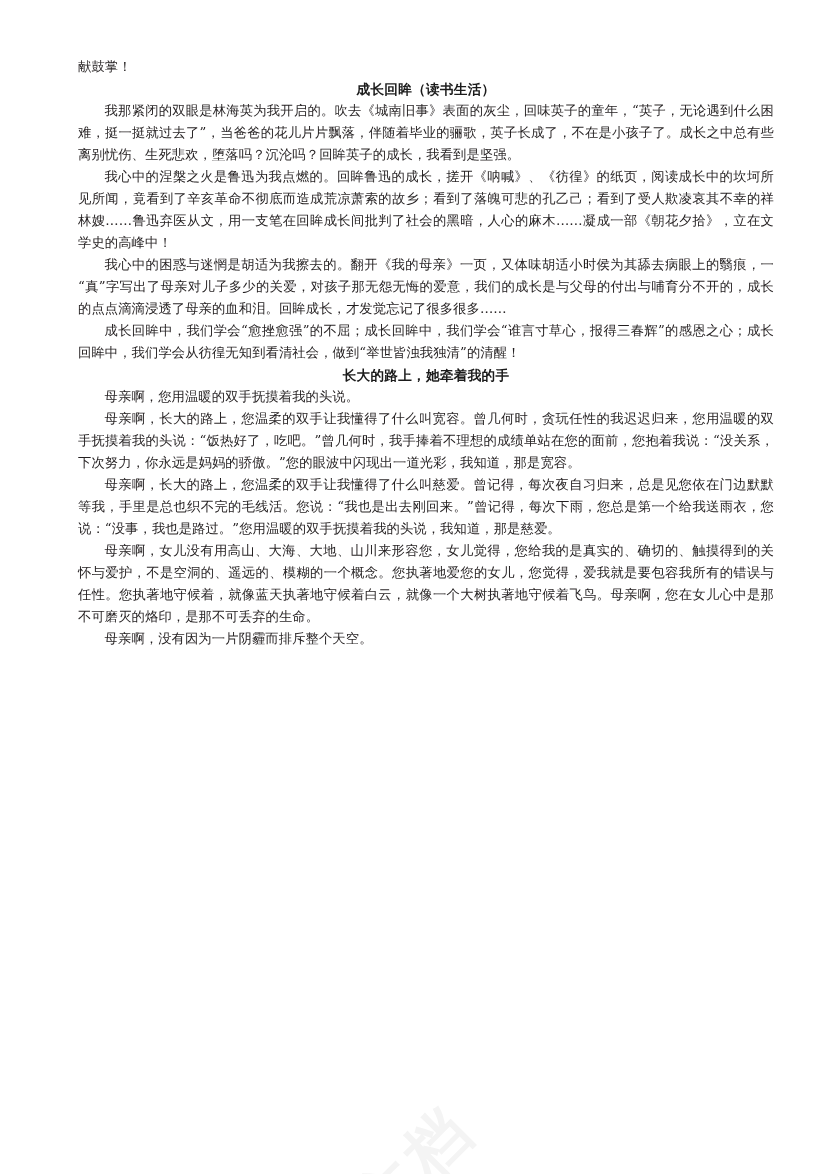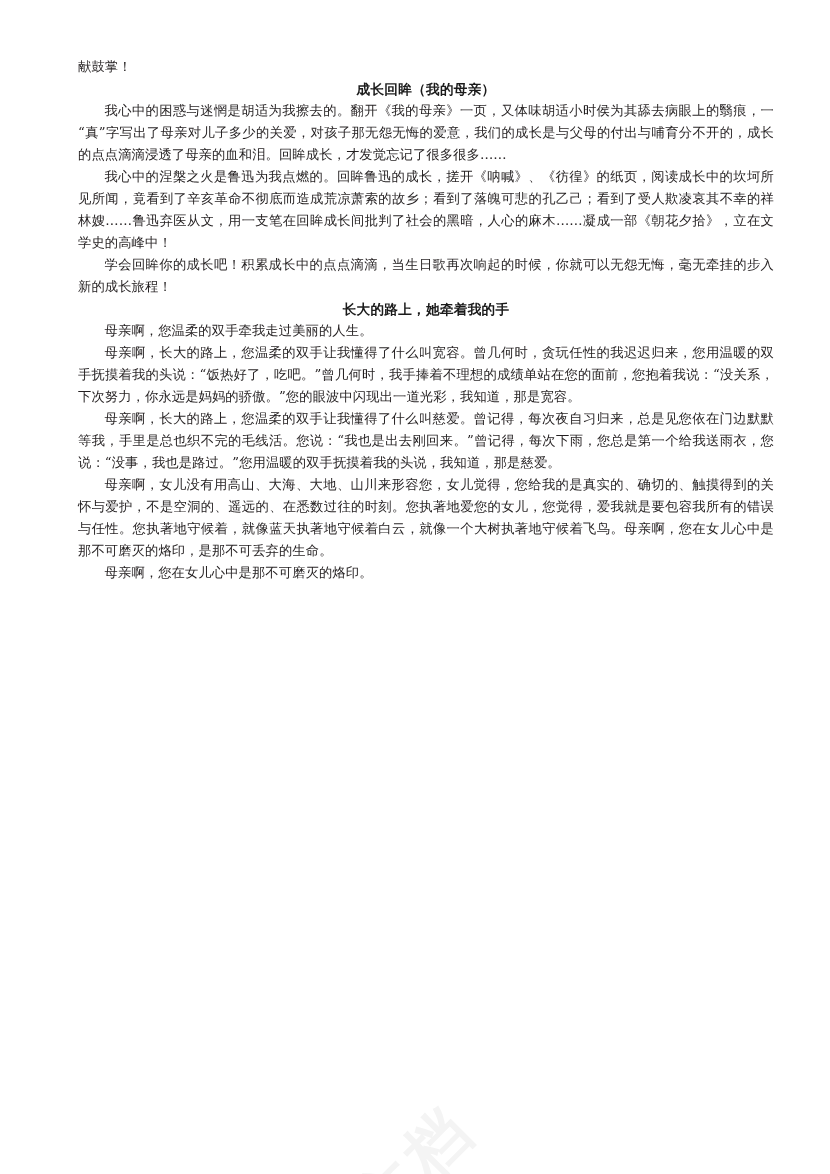--- a/index.html
+++ b/index.html
@@ -69,25 +69,26 @@
 </style>
 </head>
 <body>
 
 <div class="page">
 
   <div class="watermark">文档</div>
 
   <div class="content">
       <p class="body-text no-indent">献鼓掌！</p>
-      <h2 class="article-title">成长回眸（我的母亲）</h2>
+      <h2 class="article-title">成长回眸（读书生活）</h2>
+      <p class="body-text">我那紧闭的双眼是林海英为我开启的。吹去《城南旧事》表面的灰尘，回味英子的童年，“英子，无论遇到什么困难，挺一挺就过去了”，当爸爸的花儿片片飘落，伴随着毕业的骊歌，英子长成了，不在是小孩子了。成长之中总有些离别忧伤、生死悲欢，堕落吗？沉沦吗？回眸英子的成长，我看到是坚强。</p>
+      <p class="body-text">我心中的涅槃之火是鲁迅为我点燃的。回眸鲁迅的成长，搓开《呐喊》、《彷徨》的纸页，阅读成长中的坎坷所见所闻，竟看到了辛亥革命不彻底而造成荒凉萧索的故乡；看到了落魄可悲的孔乙己；看到了受人欺凌哀其不幸的祥林嫂……鲁迅弃医从文，用一支笔在回眸成长间批判了社会的黑暗，人心的麻木……凝成一部《朝花夕拾》，立在文学史的高峰中！</p>
       <p class="body-text">我心中的困惑与迷惘是胡适为我擦去的。翻开《我的母亲》一页，又体味胡适小时侯为其舔去病眼上的翳痕，一“真”字写出了母亲对儿子多少的关爱，对孩子那无怨无悔的爱意，我们的成长是与父母的付出与哺育分不开的，成长的点点滴滴浸透了母亲的血和泪。回眸成长，才发觉忘记了很多很多……</p>
-      <p class="body-text">我心中的涅槃之火是鲁迅为我点燃的。回眸鲁迅的成长，搓开《呐喊》、《彷徨》的纸页，阅读成长中的坎坷所见所闻，竟看到了辛亥革命不彻底而造成荒凉萧索的故乡；看到了落魄可悲的孔乙己；看到了受人欺凌哀其不幸的祥林嫂……鲁迅弃医从文，用一支笔在回眸成长间批判了社会的黑暗，人心的麻木……凝成一部《朝花夕拾》，立在文学史的高峰中！</p>
-      <p class="body-text">学会回眸你的成长吧！积累成长中的点点滴滴，当生日歌再次响起的时候，你就可以无怨无悔，毫无牵挂的步入新的成长旅程！</p>
+      <p class="body-text">成长回眸中，我们学会“愈挫愈强”的不屈；成长回眸中，我们学会“谁言寸草心，报得三春辉”的感恩之心；成长回眸中，我们学会从彷徨无知到看清社会，做到“举世皆浊我独清”的清醒！</p>
       <h2 class="article-title">长大的路上，她牵着我的手</h2>
-      <p class="body-text">母亲啊，您温柔的双手牵我走过美丽的人生。</p>
+      <p class="body-text">母亲啊，您用温暖的双手抚摸着我的头说。</p>
       <p class="body-text">母亲啊，长大的路上，您温柔的双手让我懂得了什么叫宽容。曾几何时，贪玩任性的我迟迟归来，您用温暖的双手抚摸着我的头说：“饭热好了，吃吧。”曾几何时，我手捧着不理想的成绩单站在您的面前，您抱着我说：“没关系，下次努力，你永远是妈妈的骄傲。”您的眼波中闪现出一道光彩，我知道，那是宽容。</p>
       <p class="body-text">母亲啊，长大的路上，您温柔的双手让我懂得了什么叫慈爱。曾记得，每次夜自习归来，总是见您依在门边默默等我，手里是总也织不完的毛线活。您说：“我也是出去刚回来。”曾记得，每次下雨，您总是第一个给我送雨衣，您说：“没事，我也是路过。”您用温暖的双手抚摸着我的头说，我知道，那是慈爱。</p>
-      <p class="body-text">母亲啊，女儿没有用高山、大海、大地、山川来形容您，女儿觉得，您给我的是真实的、确切的、触摸得到的关怀与爱护，不是空洞的、遥远的、在悉数过往的时刻。您执著地爱您的女儿，您觉得，爱我就是要包容我所有的错误与任性。您执著地守候着，就像蓝天执著地守候着白云，就像一个大树执著地守候着飞鸟。母亲啊，您在女儿心中是那不可磨灭的烙印，是那不可丢弃的生命。</p>
-      <p class="body-text">母亲啊，您在女儿心中是那不可磨灭的烙印。</p>
+      <p class="body-text">母亲啊，女儿没有用高山、大海、大地、山川来形容您，女儿觉得，您给我的是真实的、确切的、触摸得到的关怀与爱护，不是空洞的、遥远的、模糊的一个概念。您执著地爱您的女儿，您觉得，爱我就是要包容我所有的错误与任性。您执著地守候着，就像蓝天执著地守候着白云，就像一个大树执著地守候着飞鸟。母亲啊，您在女儿心中是那不可磨灭的烙印，是那不可丢弃的生命。</p>
+      <p class="body-text">母亲啊，没有因为一片阴霾而排斥整个天空。</p>
     </div>
 
 </div>
 
 </body></html>

